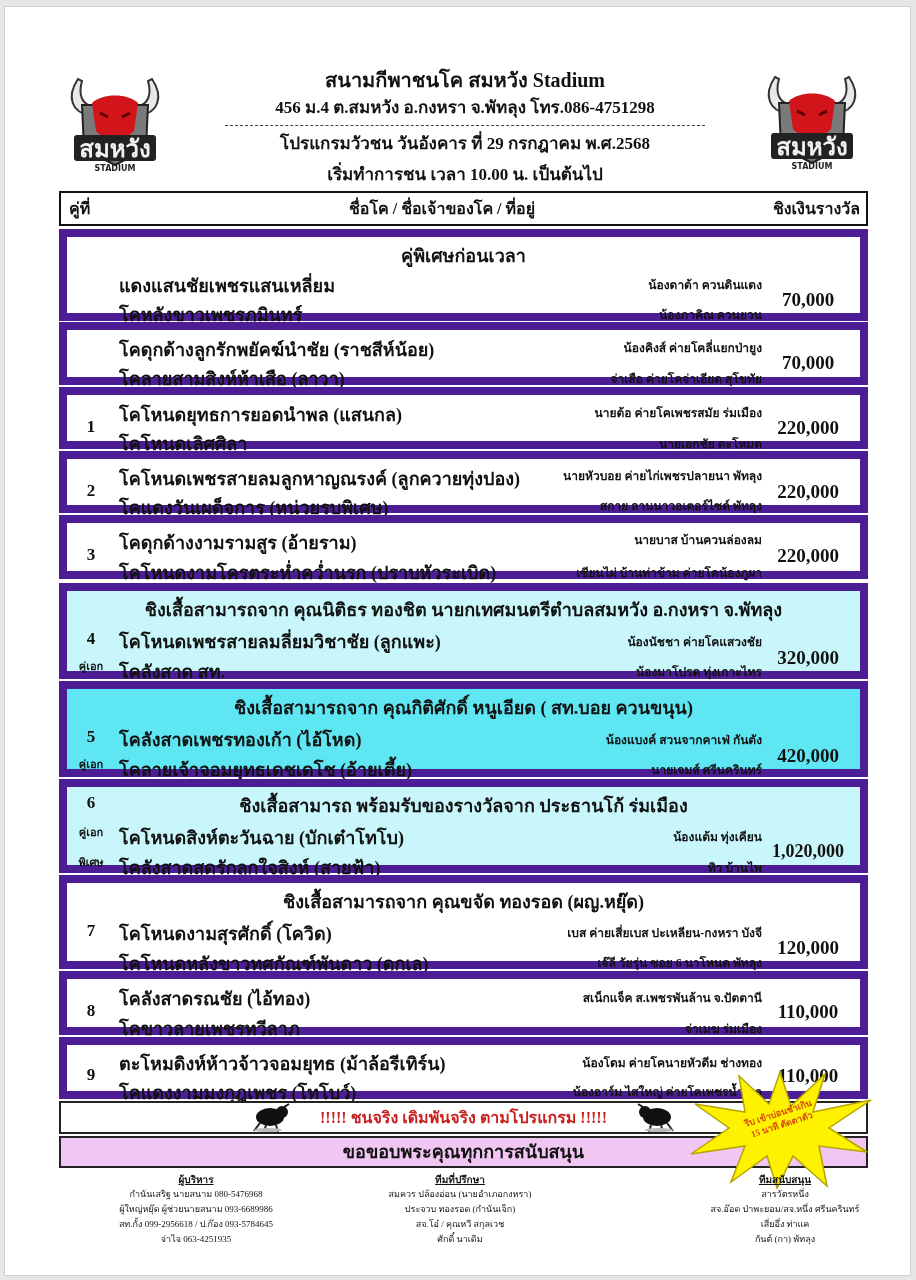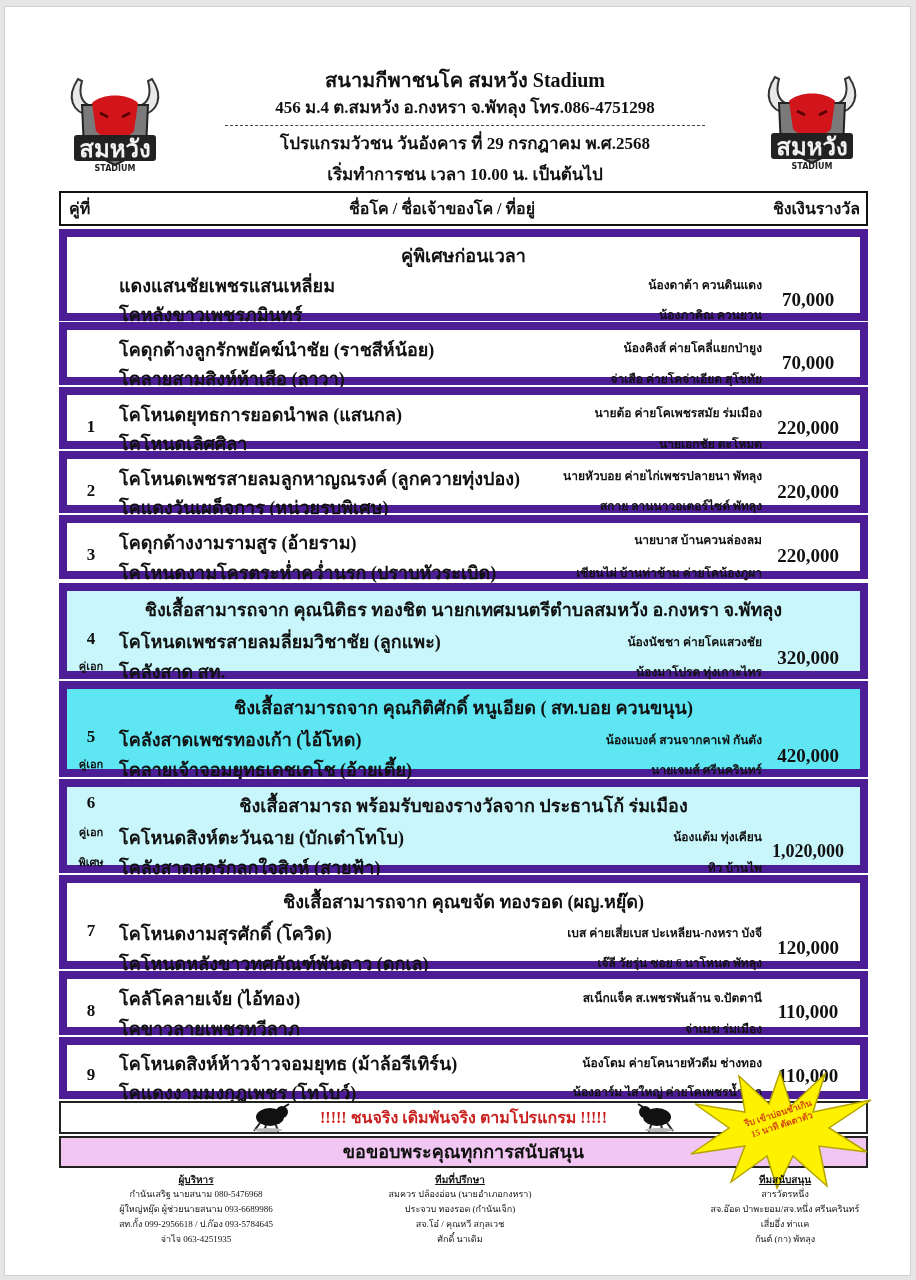--- a/index.html
+++ b/index.html
@@ -185,30 +185,30 @@
     <div class="num" style="top:38px;">7</div>
     <div class="cock" style="top:36px;">โคโหนดงามสุรศักดิ์ (โควิด)</div>
     <div class="cock" style="top:66px;">โคโหนดหลังขาวทศกัณฑ์พันดาว (ดุกเล)</div>
     <div class="owner" style="top:40px;">เบส ค่ายเสี่ยเบส ปะเหลียน-กงหรา บังจี</div>
     <div class="owner" style="top:70px;">เจ๊ลี วัยรุ่น ซอย 6 นาโหนด พัทลุง</div>
     <div class="prize" style="top:54px;">120,000</div>
   </div>
 
   <div class="block" style="left:54px; top:964px; height:64px;">
     <div class="num" style="top:22px;">8</div>
-    <div class="cock" style="top:5px;">โคลัโคลายเจัย (ไอ้ทอง)</div>
+    <div class="cock" style="top:5px;">โคลังสาดรณชัย (ไอ้ทอง)</div>
     <div class="cock" style="top:35px;">โคขาวลายเพชรทวีลาภ</div>
     <div class="owner" style="top:9px;">สเน็กแจ็ค ส.เพชรพันล้าน จ.ปัตตานี</div>
     <div class="owner" style="top:40px;">จ่าเมฆ ร่มเมือง</div>
     <div class="prize" style="top:22px;">110,000</div>
   </div>
 
   <div class="block" style="left:54px; top:1030px; height:62px;">
     <div class="num" style="top:20px;">9</div>
-    <div class="cock" style="top:4px;">โคโหนดสิงห์ห้าวจ้าวจอมยุทธ (ม้าล้อรีเทิร์น)</div>
+    <div class="cock" style="top:4px;">ตะโหมดิงห์ห้าวจ้าวจอมยุทธ (ม้าล้อรีเทิร์น)</div>
     <div class="cock" style="top:33px;">โคแดงงามมงกุฎเพชร (โทโบว์)</div>
     <div class="owner" style="top:8px;">น้องโดม ค่ายโคนายหัวดีม ช่างทอง</div>
     <div class="owner" style="top:37px;">น้องอาร์ม ไสใหญ่ ค่ายโคเพชรน้ำเอก</div>
     <div class="prize" style="top:20px;">110,000</div>
   </div>
 
   <div class="slogan" style="left:54px; top:1094px;">
     <svg class="bull" viewBox="0 0 42 30">
       <ellipse cx="22" cy="14" rx="14" ry="9" fill="#111"></ellipse>
       <circle cx="34" cy="9" r="6" fill="#111"></circle>

